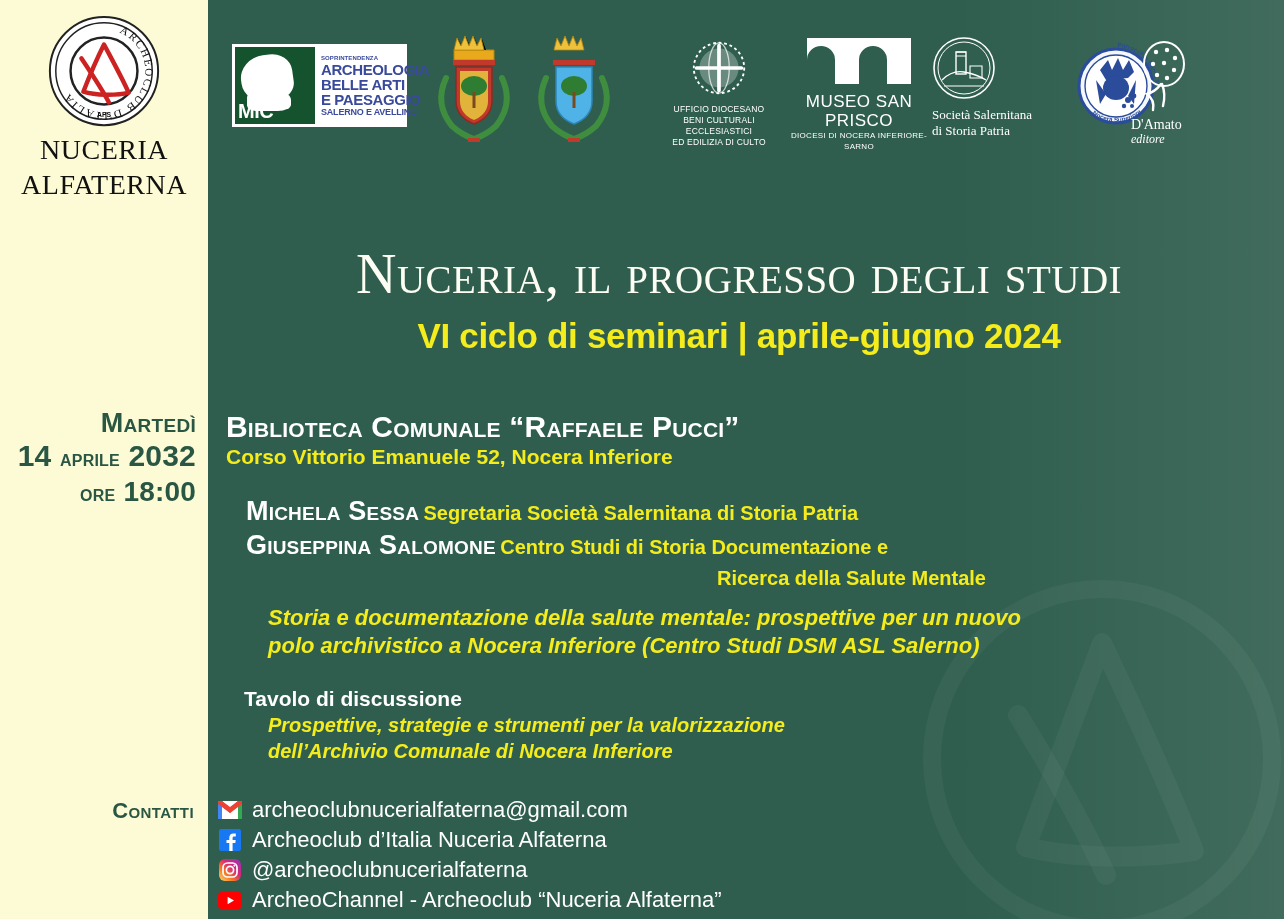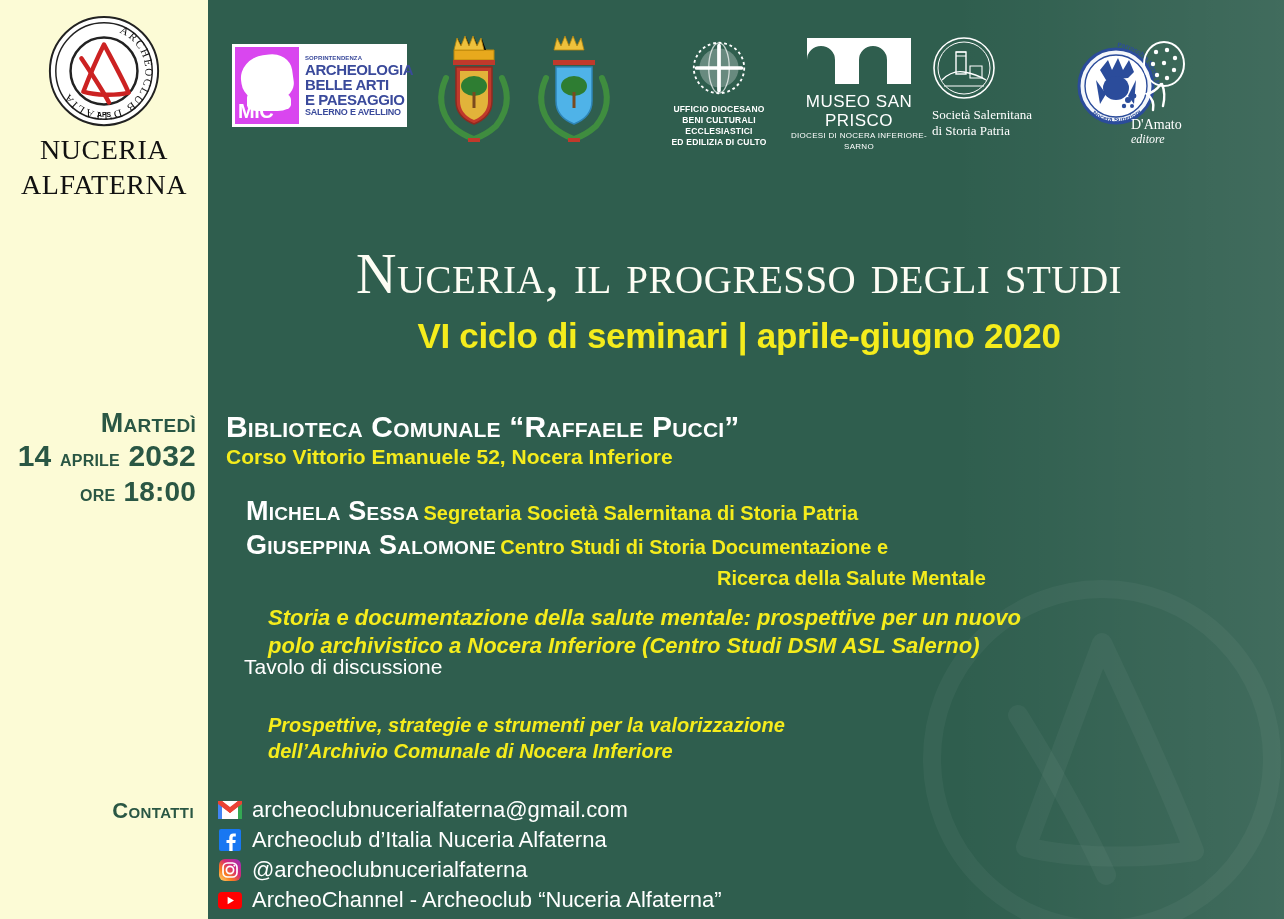--- a/index.html
+++ b/index.html
@@ -74,21 +74,21 @@
     position:absolute; left:214px; top:18px;
     width:1060px; height:152px;
   }
   .sp { position:absolute; }
   .mic-box {
     left:18px; top:26px; width:175px; height:83px;
     background:#fff; display:flex; align-items:stretch;
     padding:3px;
   }
   .mic-left {
-    width:64px; background:#d946ef; position:relative; flex:none;
+    width:80px; background:#14532d; position:relative; flex:none;
     overflow:hidden;
   }
   .mic-left .torso {
     position:absolute; left:6px; top:8px; width:52px; height:46px;
     background:#fff;
     border-radius:48% 40% 35% 45%;
     transform:rotate(-8deg);
   }
   .mic-left .arm {
     position:absolute; left:12px; top:42px; width:44px; height:22px;
@@ -112,21 +112,21 @@
   .mic-r5 { font-size:9px; letter-spacing:-.2px; margin-top:1px; }
 
   
   .crest { width:100px; height:124px; }
   .crest1 { left:210px; top:16px; }
   .crest2 { left:310px; top:16px; }
 
   .dioc { left:440px; top:22px; width:130px; text-align:center; }
   .dioc-globe { width:56px; height:56px; margin:0 auto 4px; }
   .dioc-t {
-    color:#fff; font-size:8.5px; font-weight:bold; line-height:11px;
+    color:#fff; font-size:8.5px; font-weight:normal; line-height:11px;
     letter-spacing:.2px; font-family:"Liberation Sans", sans-serif;text-align:center;
   }
   .museo { left:570px; top:16px; width:150px; text-align:center; }
   .museo-m {
     width:112px; height:50px; margin:0 auto 4px;
   }
   .museo-t1 {
     color:#fff; font-size:17px; letter-spacing:.5px; line-height:19px;
     font-family:"Liberation Sans", sans-serif;
   }
@@ -208,24 +208,24 @@
     font-family:"Liberation Sans", sans-serif;
   }
   .talk {
     position:absolute; left:268px; top:604px; width:800px;
     color:#f5ec1c;
     font-family:"Liberation Sans", sans-serif;
     font-weight:bold; font-style:italic;
     font-size:22px; line-height:28px;
   }
   .tavolo-head {
-    position:absolute; left:244px; top:654px;
+    position:absolute; left:244px; top:686px;
     color:#fff;
     font-family:"Liberation Sans", sans-serif;
-    font-weight:normal; font-size:21px; line-height:26px;
+    font-weight:bold; font-size:21px; line-height:26px;
   }
   .tavolo-sub {
     position:absolute; left:268px; top:712px; width:760px;
     color:#f5ec1c;
     font-family:"Liberation Sans", sans-serif;
     font-weight:bold; font-style:italic;
     font-size:20px; line-height:26px;
   }
   
   .contacts { position:absolute; left:218px; top:796px; }
@@ -412,21 +412,21 @@
         </g>
         <path d="M30 44 q-6 8 -14 10 q8 6 6 16" fill="none" stroke="#ffffff" stroke-width="2.4" stroke-linecap="round"></path>
         <path d="M31 44 q4 10 1 22" fill="none" stroke="#ffffff" stroke-width="2.4" stroke-linecap="round"></path>
       </svg>
       <div class="damato-t1">D'Amato</div>
       <div class="damato-t2">editore</div>
     </div>
   </div>
 
   <div class="title">Nuceria, il progresso degli studi</div>
-  <div class="subtitle">VI ciclo di seminari | aprile-giugno 2020</div>
+  <div class="subtitle">VI ciclo di seminari | aprile-giugno 2024</div>
 
   <div class="venue">Biblioteca Comunale “Raffaele Pucci”</div>
   <div class="address">Corso Vittorio Emanuele 52, Nocera Inferiore</div>
 
   <div class="speakers">
     <div class="spk-line">
       <span class="spk-name">Michela Sessa</span>
       <span class="spk-role">Segretaria Società Salernitana di Storia Patria</span>
     </div>
     <div class="spk-line">

